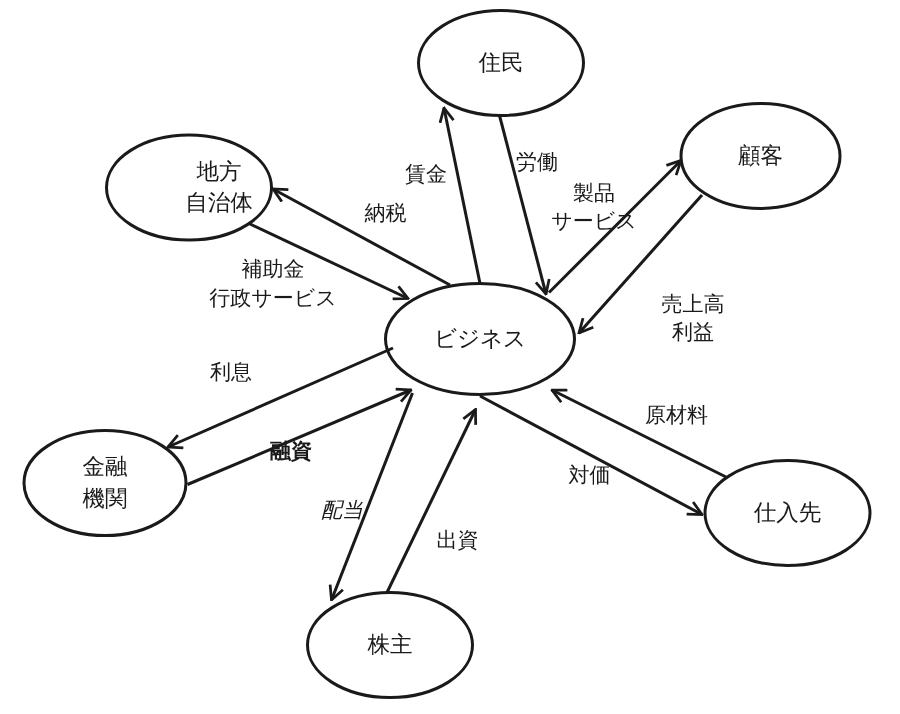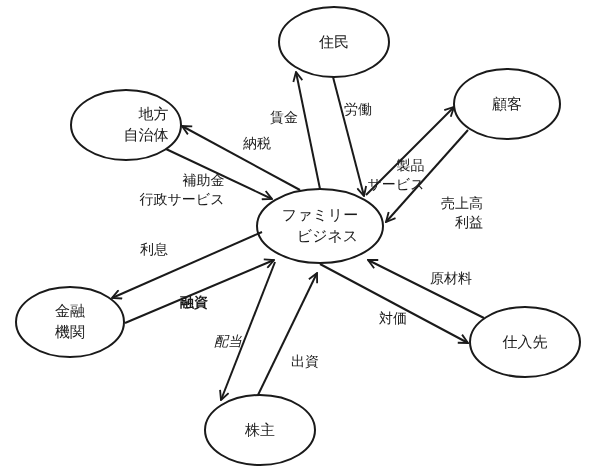--- a/index.html
+++ b/index.html
@@ -1,20 +1,20 @@
 <!DOCTYPE html>
 <html><head>
 <meta charset="utf-8">
 <style>
   html, body { margin: 0; padding: 0; background: #ffffff; }
   body { width: 600px; height: 476px; overflow: hidden; position: relative;
          font-family: "DejaVu Sans", sans-serif; color: #1a1a1a; }
   svg { position: absolute; left: 0; top: 0; }
   .node-label, .edge-label { position: absolute; font-size: 14px; line-height: 19px;
-         text-align: right; white-space: nowrap; transform: translate(-50%, -50%); }
+         text-align: center; white-space: nowrap; transform: translate(-50%, -50%); }
   .node-label { font-size: 15px; line-height: 21px; }
 </style>
 </head>
 <body>
 
 <svg width="600" height="476" viewBox="0 0 600 476">
   <defs>
     <marker id="arrow" viewBox="0 0 12 12" refX="11" refY="6" markerWidth="11" markerHeight="11" orient="auto" markerUnits="userSpaceOnUse">
       <path d="M1,1 L11,6 L1,11" fill="none" stroke="#1a1a1a" stroke-width="2" stroke-linejoin="miter"></path>
     </marker>
@@ -44,21 +44,20 @@
 
     <line x1="275" y1="262" x2="221" y2="400" marker-end="url(#arrow)"></line>
     <line x1="258" y1="395" x2="317" y2="273" marker-end="url(#arrow)"></line>
 
     <line x1="484" y1="318" x2="368" y2="260" marker-end="url(#arrow)"></line>
     <line x1="320" y1="264" x2="468" y2="343" marker-end="url(#arrow)"></line>
   </g>
 </svg>
 
 <div class="node-label" style="left:320px; top:226px;">
-  <div>ファミリー</div>
   <div>ビジネス</div>
 </div>
 <div class="node-label" style="left:334px; top:42px;">
   <div>住民</div>
 </div>
 <div class="node-label" style="left:507px; top:104px;">
   <div>顧客</div>
 </div>
 <div class="node-label" style="left:126px; top:125px;margin-left:20px;">
   <div>地方</div>
@@ -74,21 +73,21 @@
 <div class="node-label" style="left:525px; top:342px;">
   <div>仕入先</div>
 </div>
 
 <div class="edge-label" style="left:284px; top:117px;">
   <div>賃金</div>
 </div>
 <div class="edge-label" style="left:358px; top:109px;">
   <div>労働</div>
 </div>
-<div class="edge-label" style="left:396px; top:139px;margin-top:36px;">
+<div class="edge-label" style="left:396px; top:139px;">
   <div>製品</div>
   <div>サービス</div>
 </div>
 <div class="edge-label" style="left:462px; top:203px;margin-top:10px;">
   <div>売上高</div>
   <div>利益</div>
 </div>
 <div class="edge-label" style="left:257px; top:143px;">
   <div>納税</div>
 </div>

